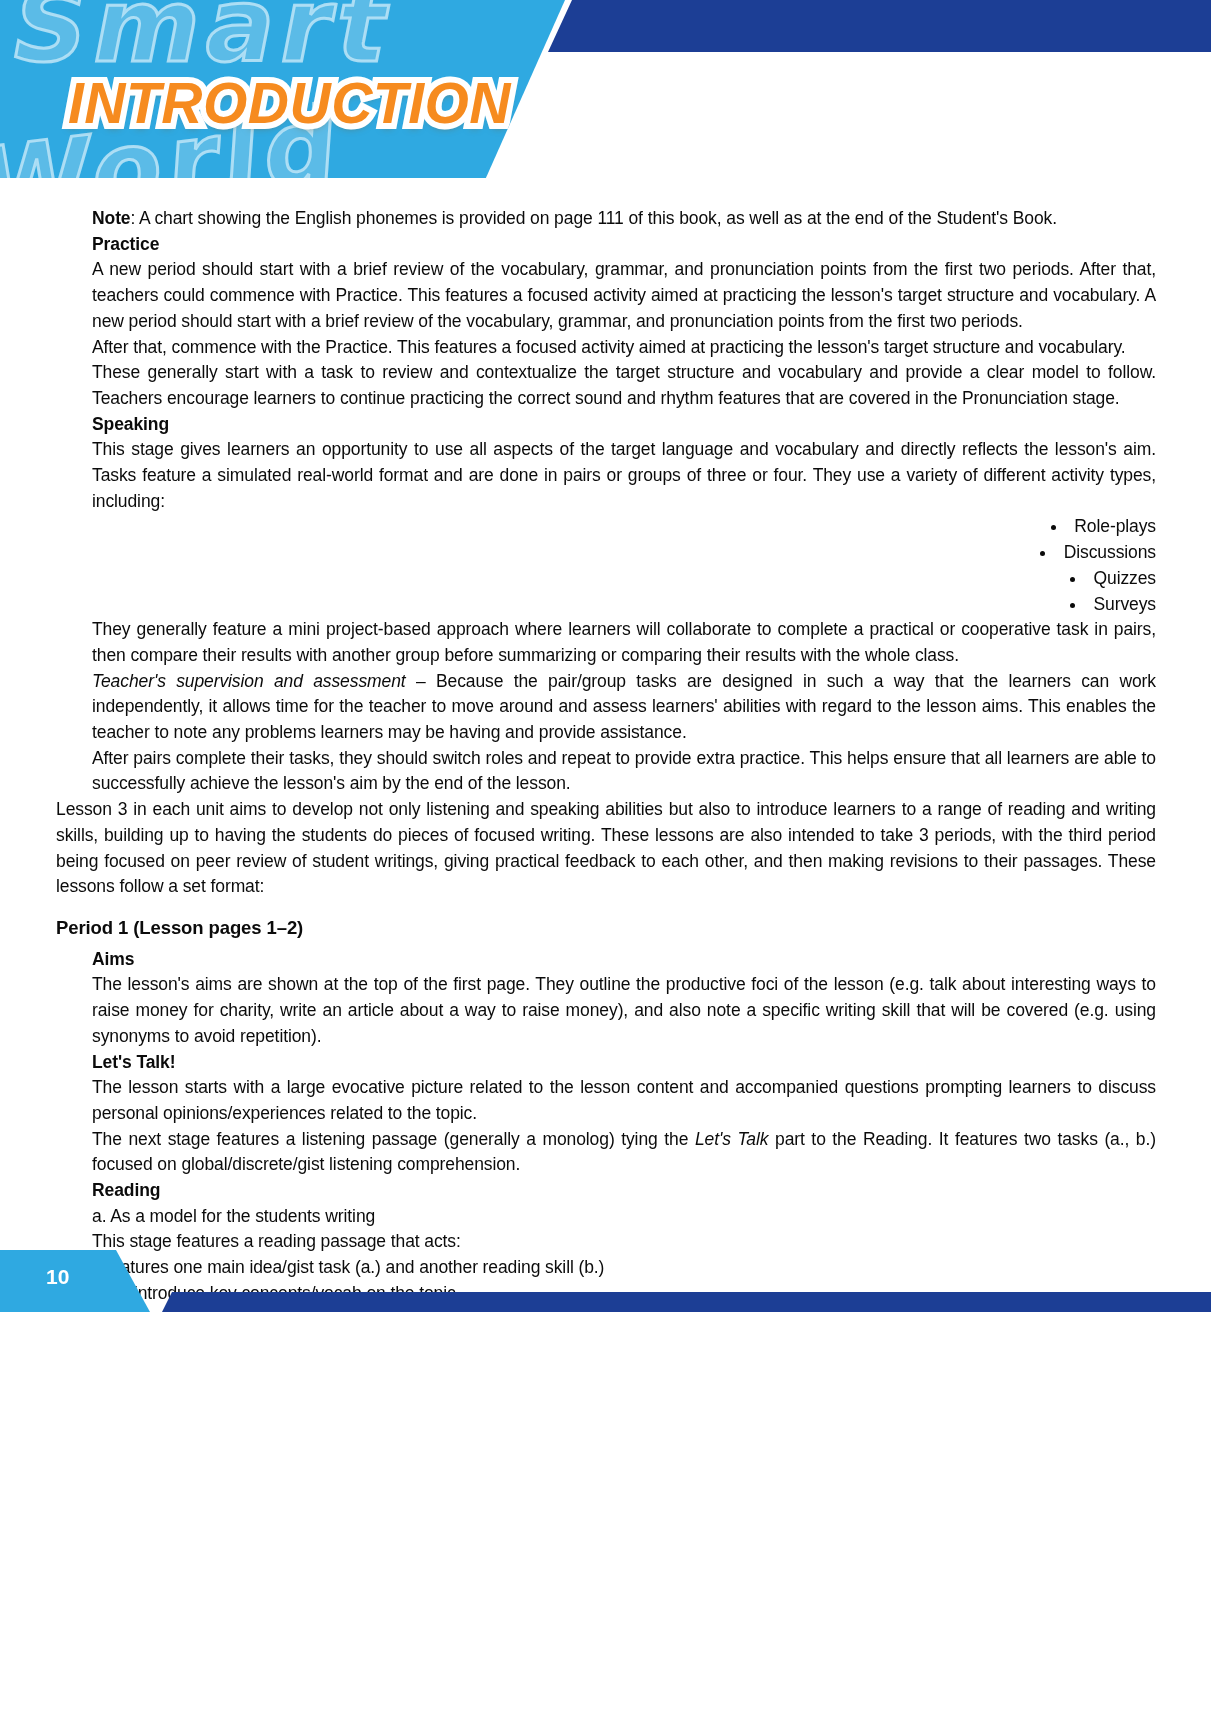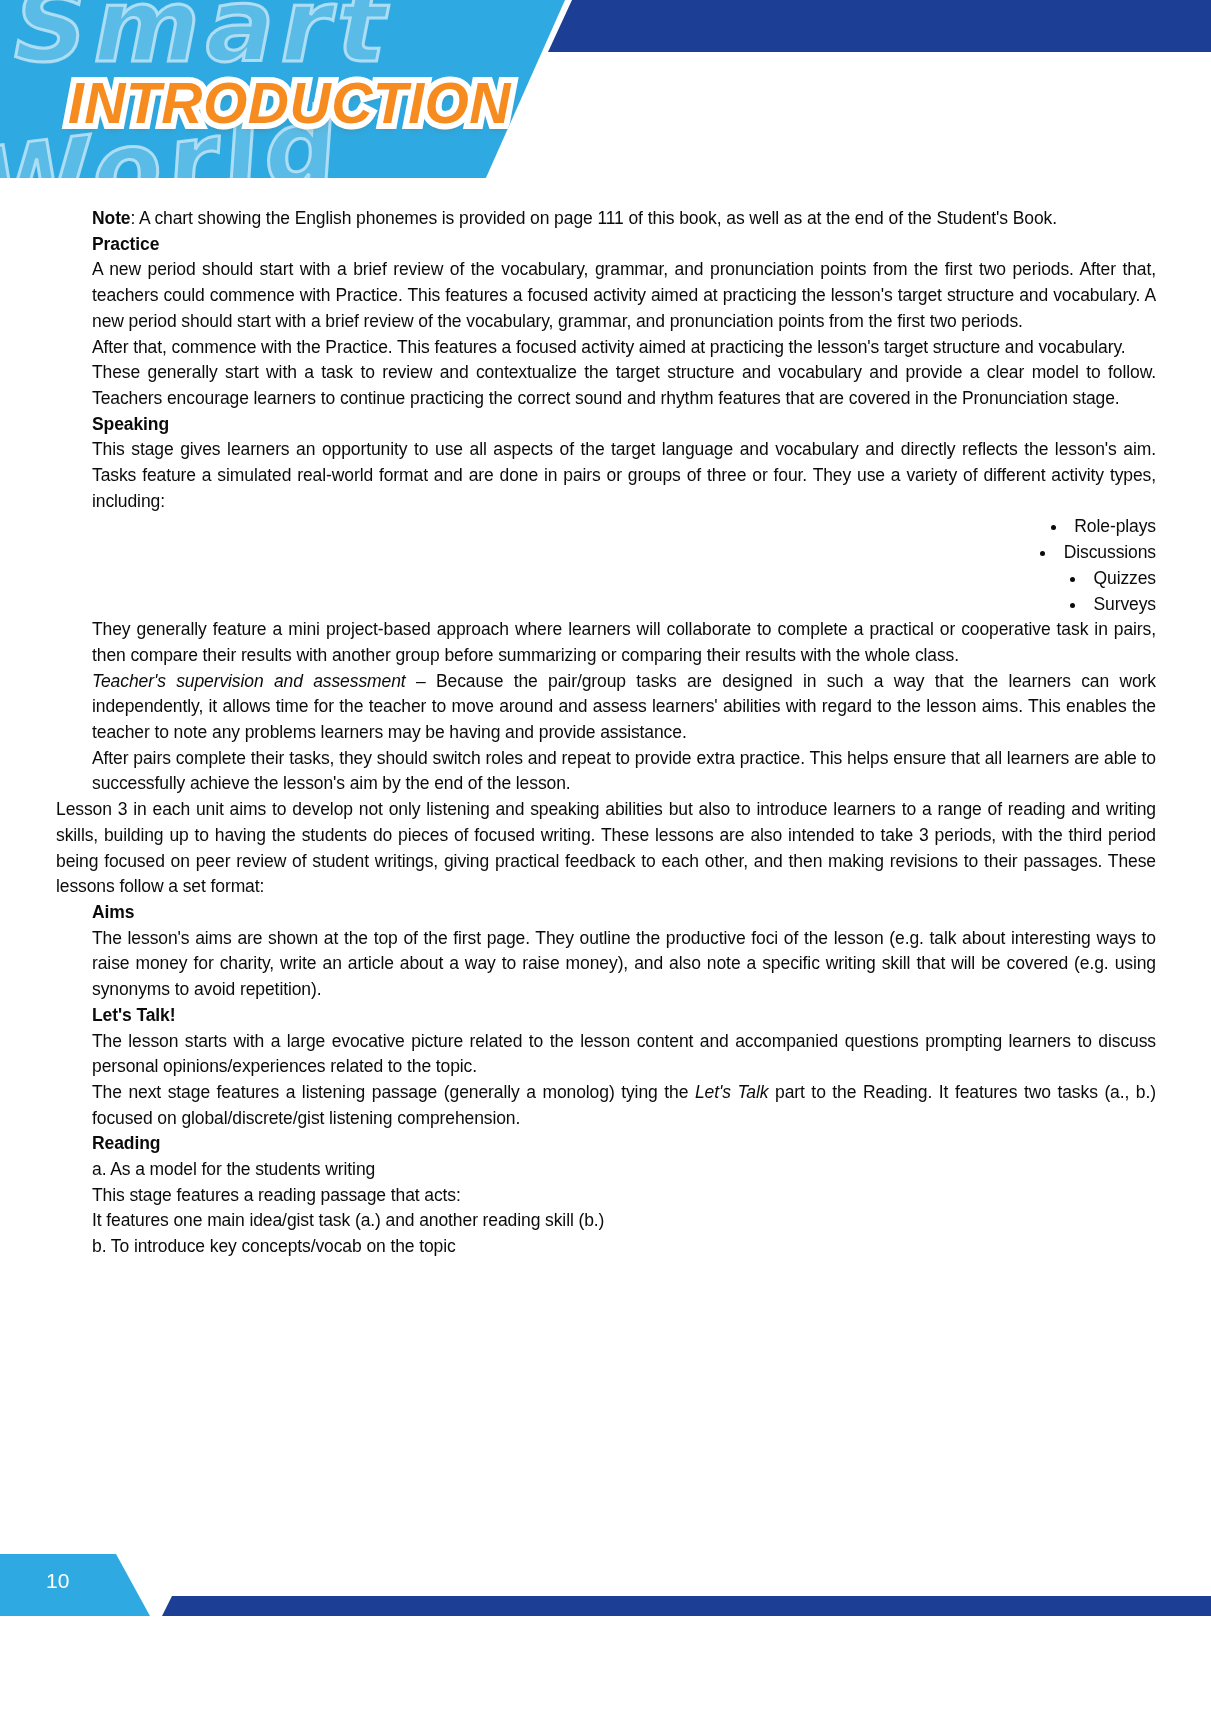--- a/index.html
+++ b/index.html
@@ -2,21 +2,21 @@
 <html><head>
 <meta charset="utf-8">
 <style>
   * { margin:0; padding:0; box-sizing:border-box; }
   html,body { background:#ffffff; }
   body {
     width:1211px; height:1713px;
     font-family:"Liberation Sans", sans-serif;
     position:relative; overflow:hidden;
   }
-  .page { position:relative; width:1211px; height:1616px; background:#ffffff; overflow:hidden; }
+  .page { position:relative; width:1211px; height:1312px; background:#ffffff; overflow:hidden; }
 
   
   .header-blue {
     position:absolute; top:0; left:0; width:565px; height:178px;
     background:#2FA9E1;
     clip-path:polygon(0 0, 100% 0, 86% 100%, 0 100%);
     overflow:hidden;
   }
   .wm {
     position:absolute; font-weight:bold; font-style:italic;
@@ -61,21 +61,21 @@
   .plain-line { text-align:left; }
 
   
   .footer-blue {
     position:absolute; left:0; bottom:0; width:150px; height:62px;
     background:#2FA9E1;
     clip-path:polygon(0 0, 116px 0, 150px 100%, 0 100%);
   }
   .footer-blue .pagenum {
     position:absolute; left:46px; top:15px;
-    color:#ffffff; font-weight:normal; font-size:21px;
+    color:#ffffff; font-weight:bold; font-size:21px;
   }
   .footer-navy {
     position:absolute; left:162px; right:0; bottom:0; height:20px;
     background:#1C3E95;
     clip-path:polygon(10px 0, 100% 0, 100% 100%, 0 100%);
   }
 </style>
 </head>
 <body>
 
@@ -110,20 +110,21 @@
         <li>Quizzes</li>
         <li>Surveys</li>
       </ul>
       <p>They generally feature a mini project-based approach where learners will collaborate to complete a practical or cooperative task in pairs, then compare their results with another group before summarizing or comparing their results with the whole class.</p>
       <p><span class="italic">Teacher's supervision and assessment</span><span> – Because the pair/group tasks are designed in such a way that the learners can work independently, it allows time for the teacher to move around and assess learners' abilities with regard to the lesson aims. This enables the teacher to note any problems learners may be having and provide assistance.</span></p>
       <p>After pairs complete their tasks, they should switch roles and repeat to provide extra practice. This helps ensure that all learners are able to successfully achieve the lesson's aim by the end of the lesson.</p>
     </div>
 
     <p>Lesson 3 in each unit aims to develop not only listening and speaking abilities but also to introduce learners to a range of reading and writing skills, building up to having the students do pieces of focused writing. These lessons are also intended to take 3 periods, with the third period being focused on peer review of student writings, giving practical feedback to each other, and then making revisions to their passages. These lessons follow a set format:</p>
 
+    <h3 class="periodhead">Period 1 (Lesson pages 1–2)</h3>
 
     <div class="indent">
       <p class="subhead">Aims</p>
       <p>The lesson's aims are shown at the top of the first page. They outline the productive foci of the lesson (e.g. talk about interesting ways to raise money for charity, write an article about a way to raise money), and also note a specific writing skill that will be covered (e.g. using synonyms to avoid repetition).</p>
 
       <p class="subhead">Let's Talk!</p>
       <p>The lesson starts with a large evocative picture related to the lesson content and accompanied questions prompting learners to discuss personal opinions/experiences related to the topic.</p>
 
       <p><span>The next stage features a listening passage (generally a monolog) tying the </span><span class="italic">Let's Talk</span><span> part to the Reading. It features two tasks (a., b.) focused on global/discrete/gist listening comprehension.</span></p>
 

